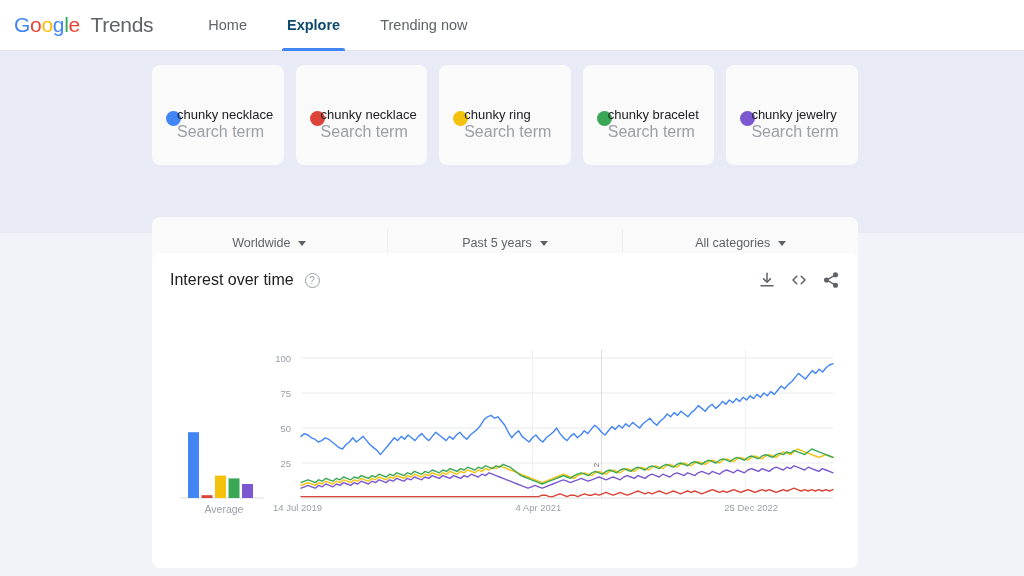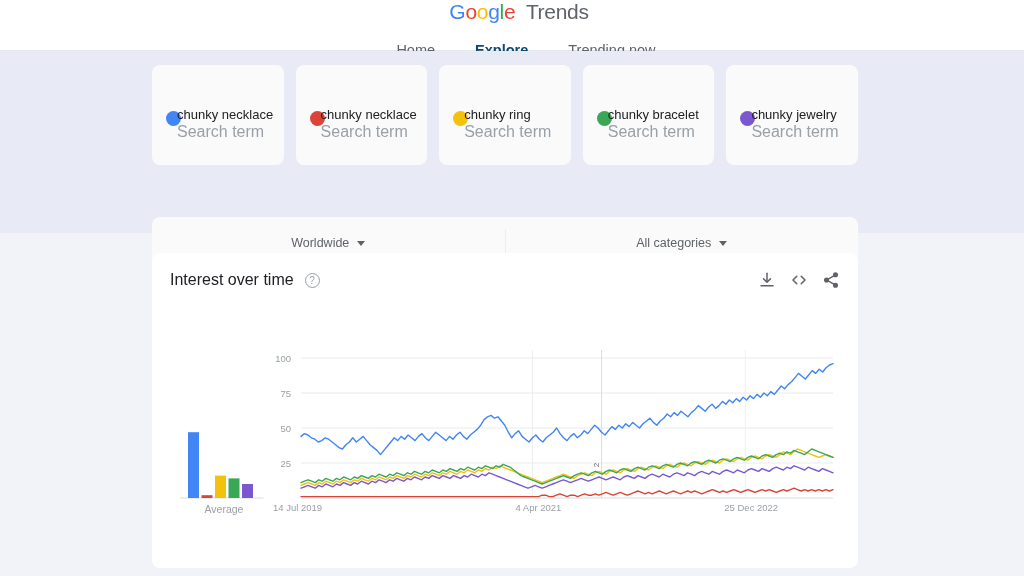--- a/index.html
+++ b/index.html
@@ -10,21 +10,20 @@
     overflow: hidden;
   }
   .page { position: relative; width: 1024px; height: 576px; }
 
   
   .header {
     position: absolute; left: 0; top: 0; width: 1024px; height: 51px;
     background: #ffffff;
     display: flex; align-items: center;
     border-bottom: 1px solid #e4e7ef;
-    flex-direction: column;
   }
   .logo {
     margin-left: 14px;
     font-size: 21px; letter-spacing: -0.3px;
     white-space: nowrap;
   }
   .logo .g1 { color: #4285f4; }
   .logo .g2 { color: #ea4335; }
   .logo .g3 { color: #fbbc05; }
   .logo .g4 { color: #4285f4; }
@@ -226,20 +225,26 @@
         </div>
       </div>
 
     </div>
 
     <div class="filters">
       <div class="chip-group">
         <div class="chip-cell">
           <div class="filter-chip">
             <span>Worldwide</span>
+            <span class="caret"></span>
+          </div>
+        </div>
+        <div class="chip-cell">
+          <div class="filter-chip">
+            <span>Past 5 years</span>
             <span class="caret"></span>
           </div>
         </div>
         <div class="chip-cell">
           <div class="filter-chip">
             <span>All categories</span>
             <span class="caret"></span>
           </div>
         </div>
       </div>

